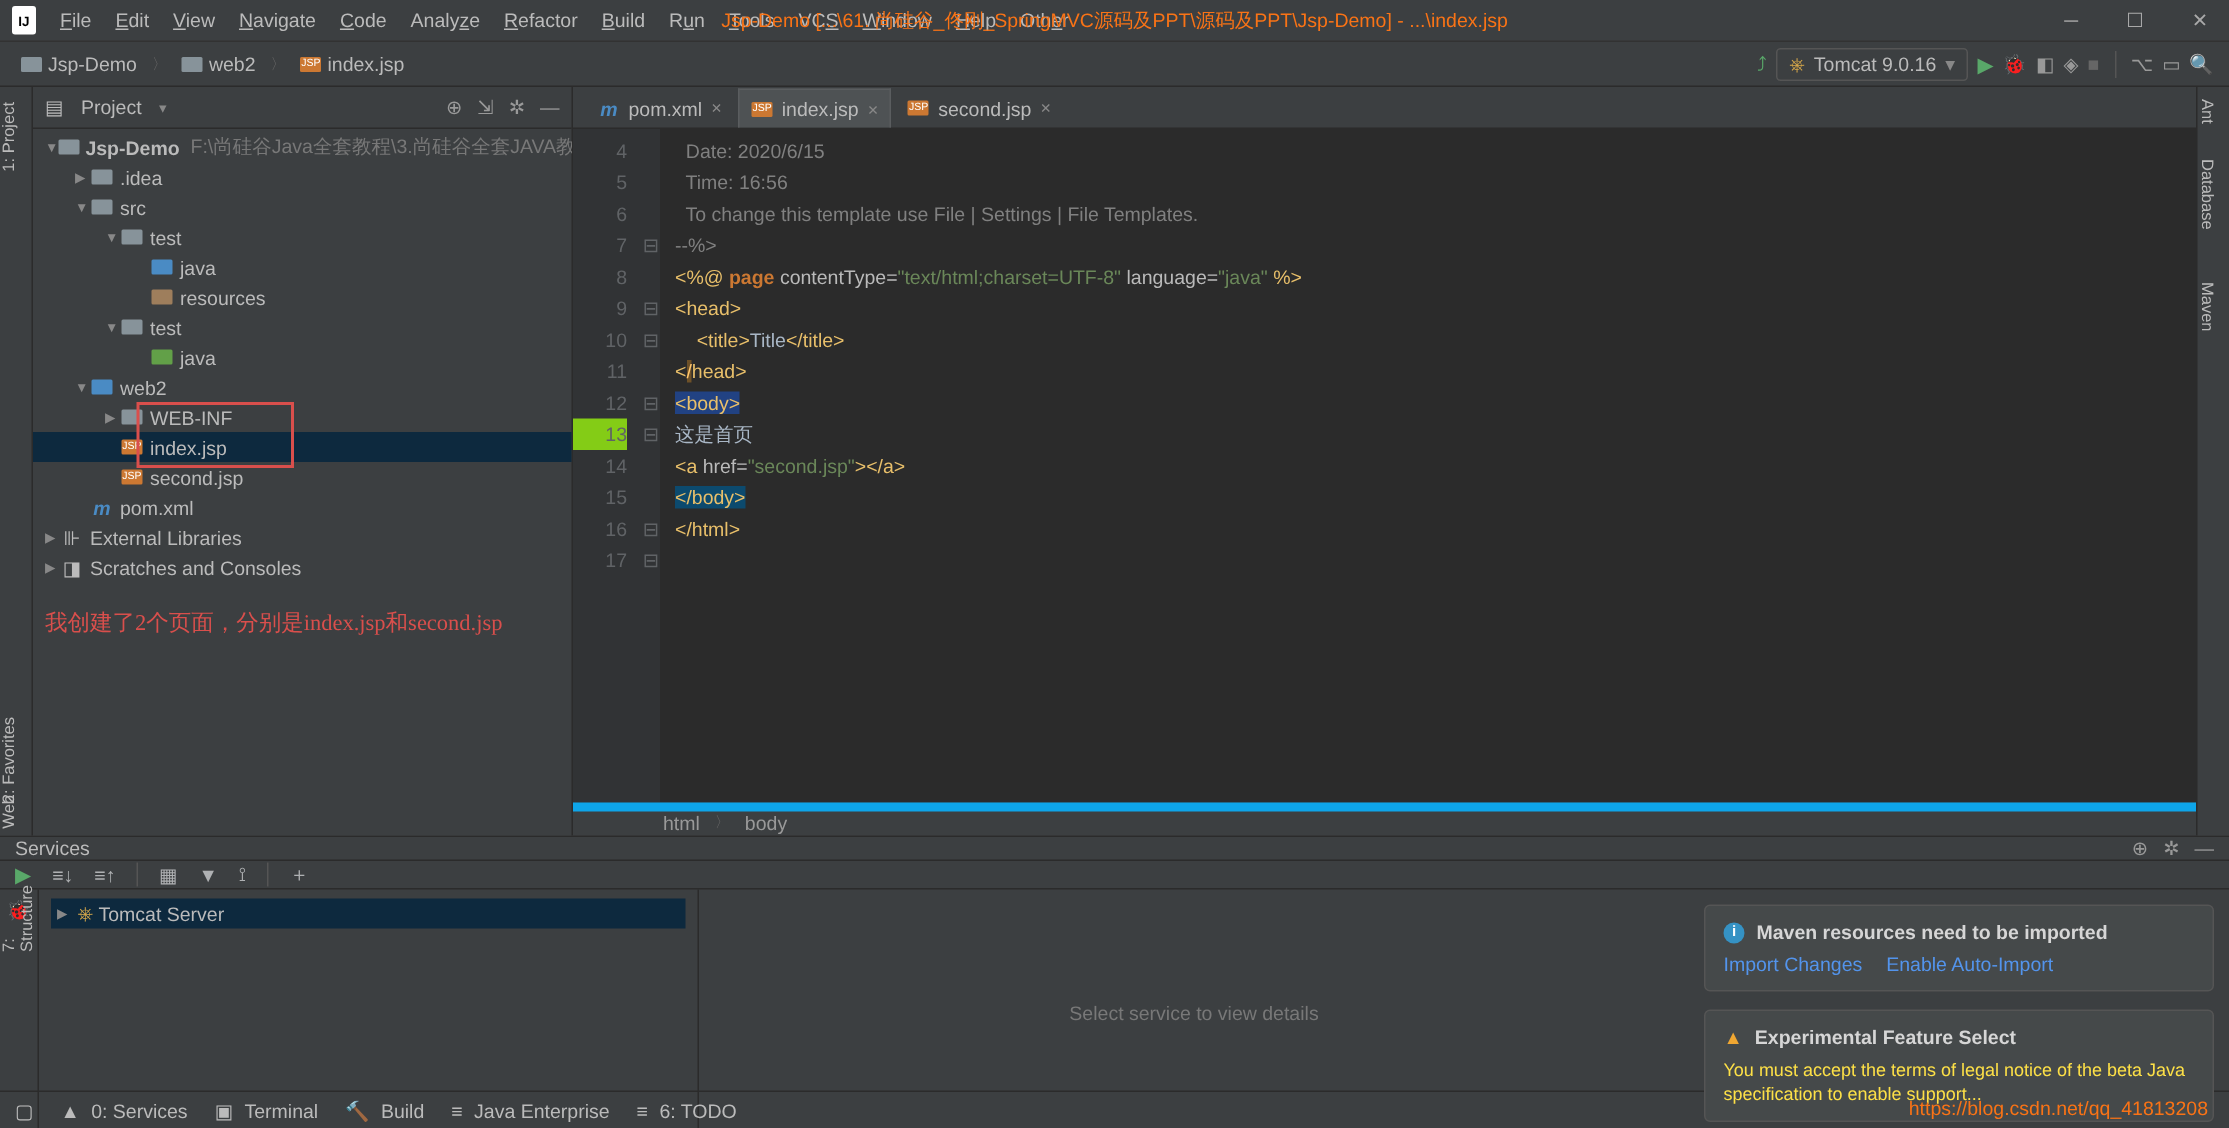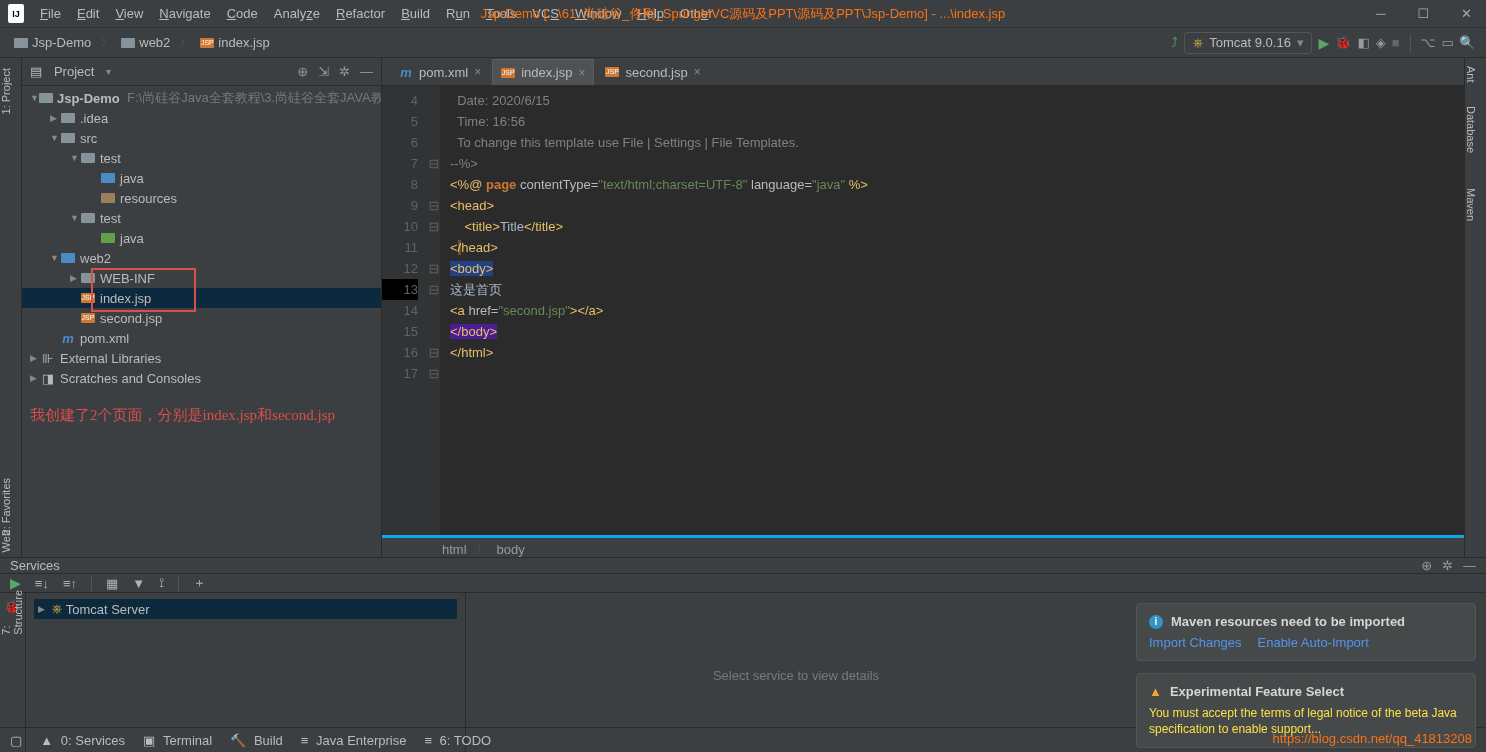--- a/index.html
+++ b/index.html
@@ -53,21 +53,21 @@
 .fold-col { width:12px; background:#313335; color:#606366; font-size:9px; line-height:21px; padding-top:4px;}
 .fold-col div { height:21px; text-align:center;}
 .codelns { flex:1; padding:4px 0 0 10px; line-height:21px;}
 .codelns div { height:21px; white-space:pre;}
 .c-cm { color:#808080;}
 .c-tag { color:#e8bf6a;}
 .c-kw { color:#cc7832; font-weight:bold;}
 .c-attr { color:#bababa;}
 .c-str { color:#6a8759;}
 .c-txt { color:#a9b7c6;}
-.crumbbar { height:22px; background:#3c3f41; border-top:3px solid #0ea5e9; display:flex; align-items:flex-end; padding-left:60px; gap:10px; color:#999; font-size:12px;}
+.crumbbar { height:22px; background:#3c3f41; border-top:6px solid #0ea5e9; display:flex; align-items:flex-start; padding-left:60px; gap:10px; color:#999; font-size:12px;}
 .services { height:170px; background:#3c3f41; border-top:1px solid #2b2b2b; display:flex; flex-direction:column;}
 .srv-head { height:26px; display:flex; align-items:center; padding:0 10px; border-bottom:1px solid #2b2b2b;}
 .srv-head .acts { margin-left:auto; display:flex; gap:10px; color:#999;}
 .srv-tools { height:28px; display:flex; align-items:center; gap:14px; padding:0 10px; border-bottom:1px solid #2b2b2b; color:#afb1b3;}
 .srv-body { flex:1; display:flex;}
 .srv-left { width:26px; border-right:1px solid #2b2b2b; padding-top:6px; display:flex; flex-direction:column; align-items:center; gap:8px;}
 .srv-tree { width:440px; padding:6px 8px; border-right:1px solid #2b2b2b;}
 .srv-mid { flex:1; display:flex; align-items:center; justify-content:center; color:#787878;}
 .srv-right { width:360px; padding:10px; display:flex; flex-direction:column; gap:12px;}
 .notif { background:#45494a; border:1px solid #555; border-radius:4px; padding:10px 12px; }
@@ -286,21 +286,21 @@
       <div class="gutter">
         <div>4</div>
           <div>5</div>
           <div>6</div>
           <div>7</div>
           <div>8</div>
           <div>9</div>
           <div>10</div>
           <div>11</div>
           <div>12</div>
-          <div style="background:#000000">13</div>
+          <div style="background:#84cc16">13</div>
           <div>14</div>
           <div>15</div>
           <div>16</div>
           <div>17</div>
       </div>
       <div class="fold-col">
         <div></div>
           <div></div>
           <div></div>
           <div>⊟</div>
@@ -320,21 +320,21 @@
         <div><span class="c-cm">  Time: 16:56</span></div>
         <div><span class="c-cm">  To change this template use File | Settings | File Templates.</span></div>
         <div><span class="c-cm">--%&gt;</span></div>
         <div><span class="c-tag">&lt;%@ </span><span class="c-kw">page</span><span class="c-attr"> contentType=</span><span class="c-str">"text/html;charset=UTF-8"</span><span class="c-attr"> language=</span><span class="c-str">"java"</span><span class="c-tag"> %&gt;</span></div>
         <div><span class="c-tag">&lt;head&gt;</span></div>
         <div><span class="c-tag">    &lt;title&gt;</span><span class="c-txt">Title</span><span class="c-tag">&lt;/title&gt;</span></div>
         <div><span class="c-tag">&lt;<span style="background:#6e5128;color:#ffc66d">/</span>head&gt;</span></div>
         <div><span class="c-tag" style="background:#214283">&lt;body&gt;</span></div>
         <div><span class="c-txt">这是首页</span></div>
         <div><span class="c-tag">&lt;a </span><span class="c-attr">href=</span><span class="c-str">"second.jsp"</span><span class="c-tag">&gt;&lt;/a&gt;</span></div>
-        <div><span class="c-tag" style="background:#4c1d95">&lt;/body&gt;</span></div>
+        <div><span class="c-tag" style="background:#0c4a6e">&lt;/body&gt;</span></div>
         <div><span class="c-tag">&lt;/html&gt;</span></div>
       </div>
     </div>
     <div class="crumbbar">
       <span>html</span>
         <span class="caret">〉</span>
         <span>body</span>
     </div>
   </div>
 

